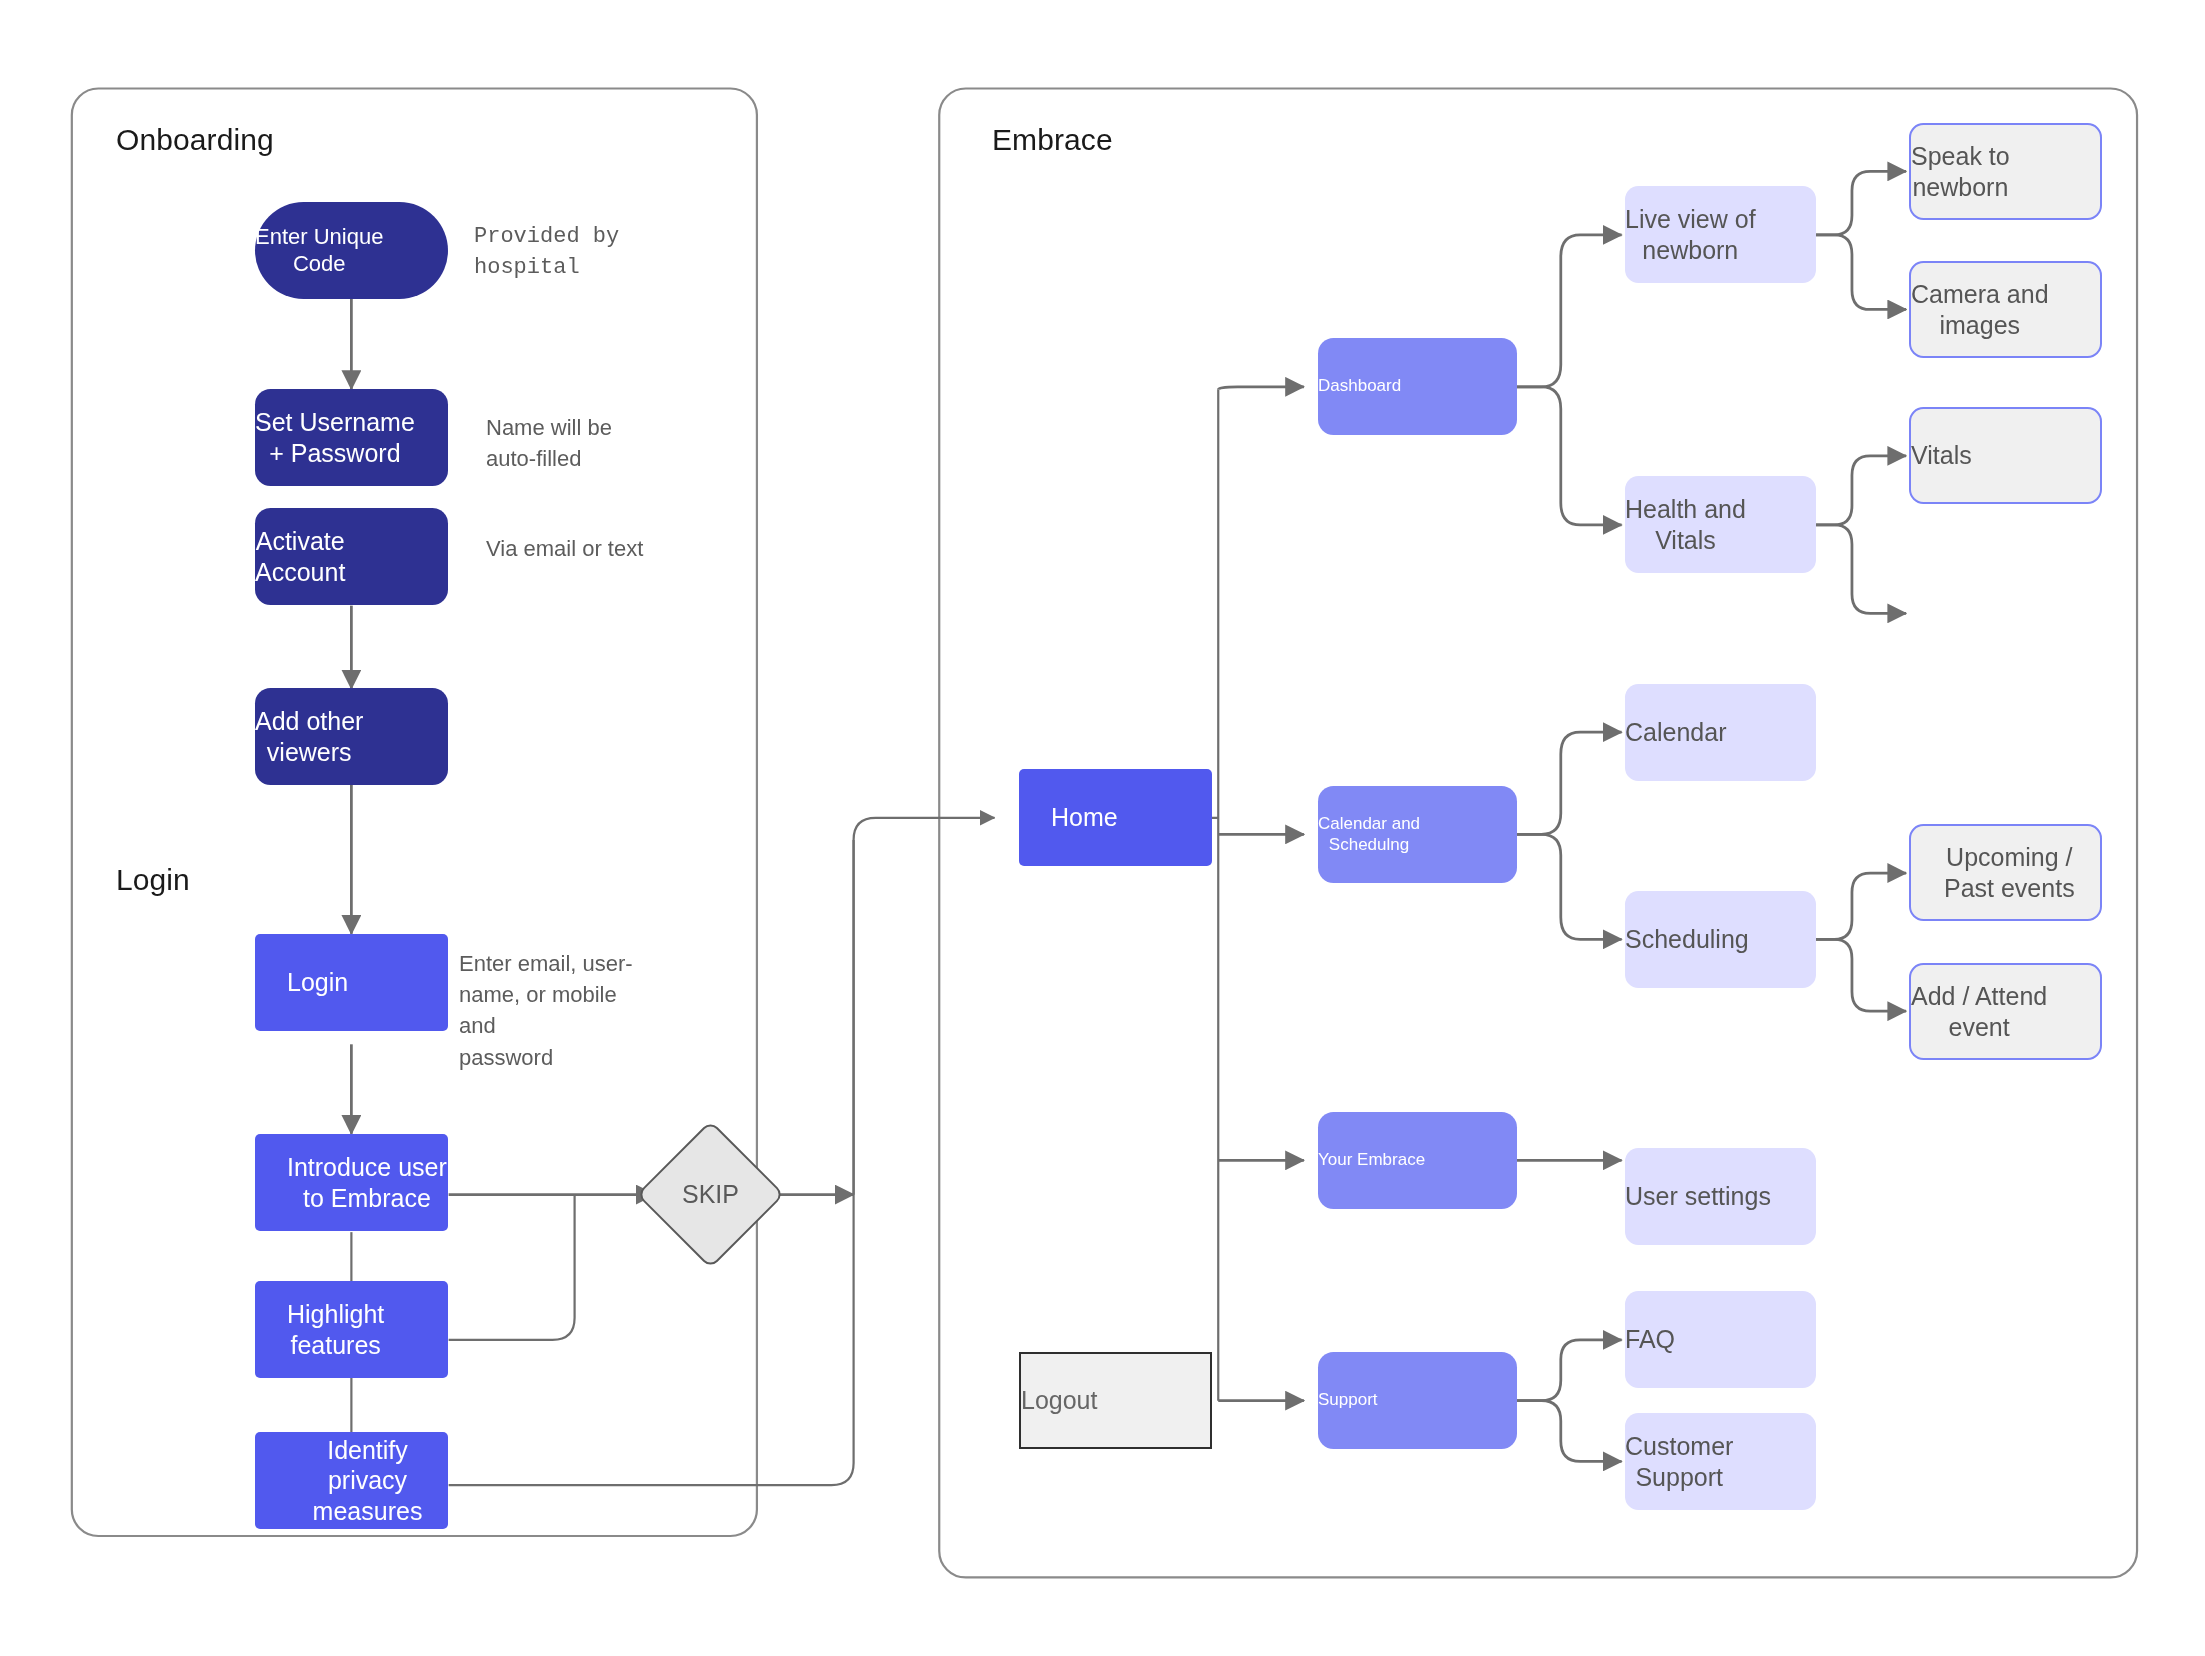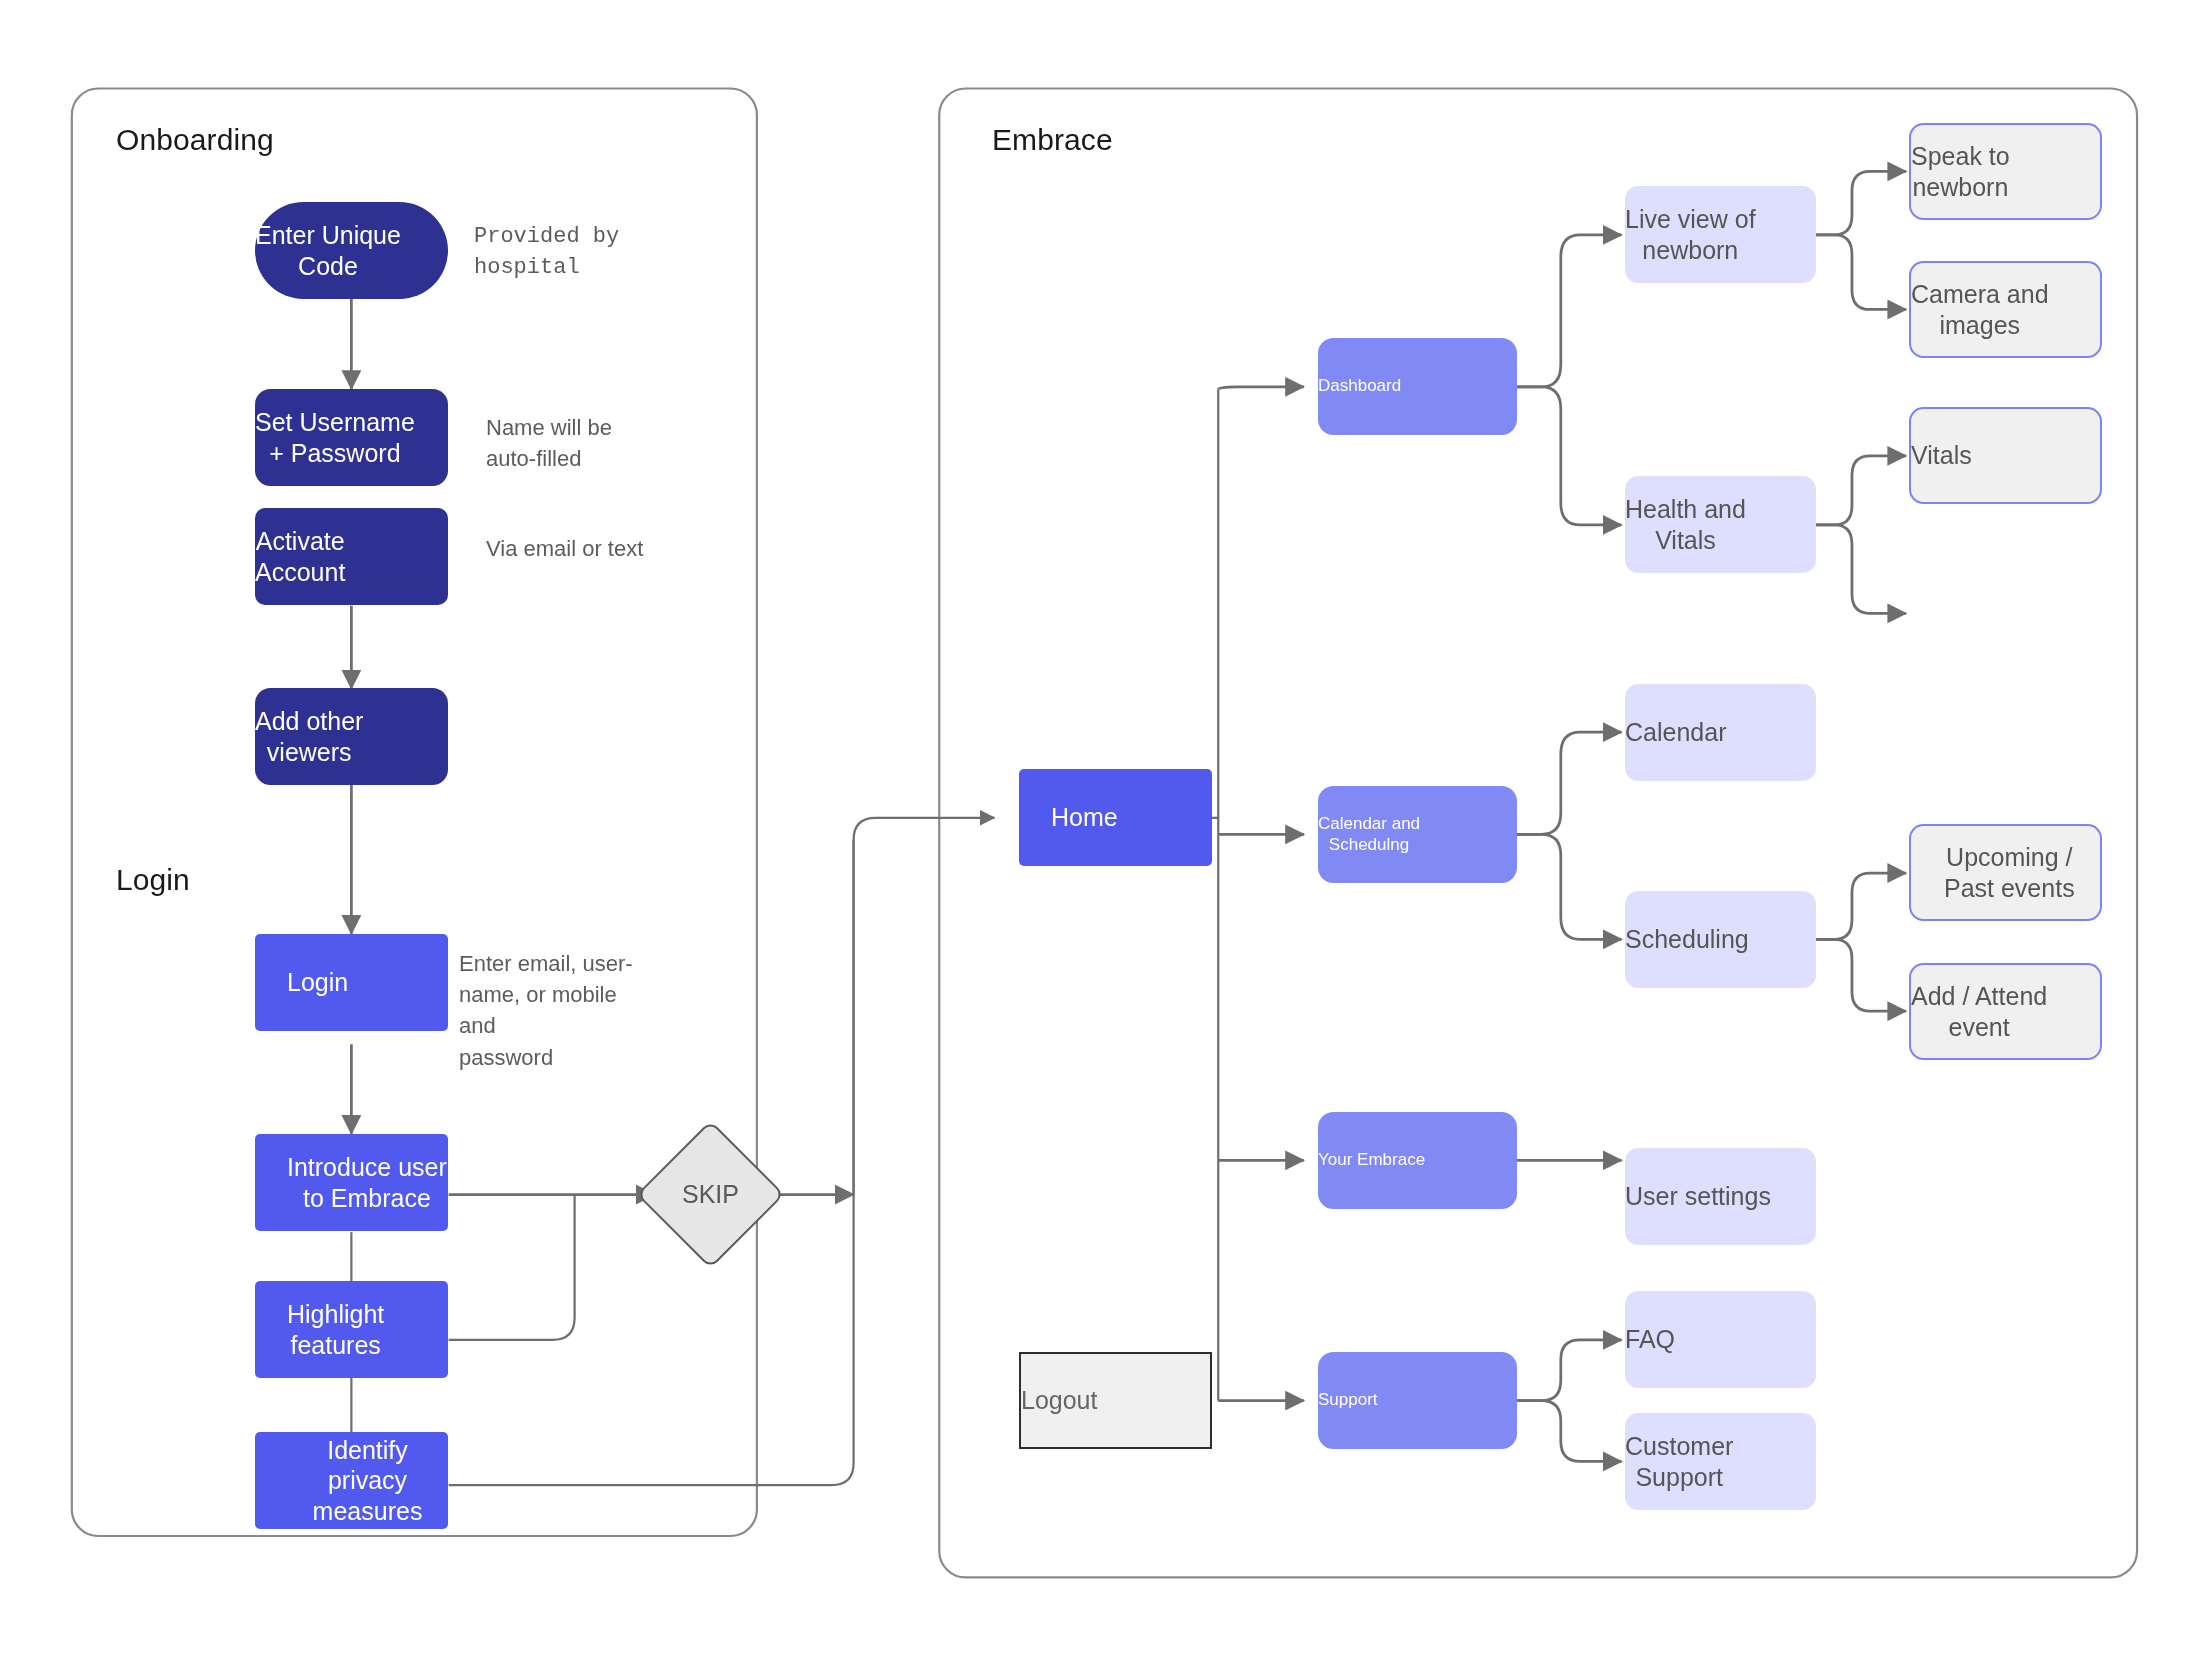--- a/index.html
+++ b/index.html
@@ -4,21 +4,21 @@
 <style>
   html,body{margin:0;padding:0;background:#ffffff;}
   body{font-family:"Liberation Sans", sans-serif;}
   #stage{position:relative;width:2205px;height:1656px;background:#ffffff;overflow:hidden;}
   svg.layer{position:absolute;left:0;top:0;width:2205px;height:1656px;}
   .node{position:absolute;display:flex;align-items:center;justify-content:flex-start;text-align:center;box-sizing:border-box;line-height:1.22;}
   .group-title{position:absolute;color:#1a1a1a;font-size:30px;font-weight:400;letter-spacing:0.1px;white-space:nowrap;}
   .note{position:absolute;color:#5c5c5c;font-size:22px;line-height:1.42;font-weight:400;}
   
   .n-dark{background:#2e3192;color:#ffffff;font-size:25px;border-radius:15.5px;}
-  .n-pill{background:#2e3192;color:#ffffff;font-size:25px;border-radius:552px;}
+  .n-pill{background:#2e3192;color:#ffffff;font-size:22px;border-radius:552px;}
   .n-primary{background:#5159ee;color:#ffffff;font-size:25px;border-radius:5px;padding-left:32px;}
   .n-mid{background:#8189f5;color:#ffffff;font-size:17px;border-radius:15.5px;}
   .n-light{background:#dedeff;color:#555555;font-size:25px;border-radius:13.3px;}
   .n-outline{background:#f0f0f0;color:#555555;font-size:25px;border-radius:14.4px;border:2.2px solid #7b84f7;}
   .n-logout{background:#f0f0f0;color:#666666;font-size:25px;border:2.8px solid #2f2f2f;border-radius:0;}
   .n-diamond{width:105px;height:105px;background:#e6e6e6;border:2.2px solid #595959;border-radius:10px;transform:rotate(45deg);position:absolute;box-sizing:border-box;}
   .diamond-label{position:absolute;display:flex;align-items:center;justify-content:center;color:#595959;font-size:25px;}
 </style>
 </head>
 <body>
@@ -93,21 +93,21 @@
   <div class="node n-pill" style="left:255px; top:202px; width:193px; height:97px;">
     <span style="white-space:pre-line;">Enter Unique
 Code</span>
   </div>
 
   <div class="node n-dark" style="left:255px; top:389px; width:193px; height:97px;">
     <span style="white-space:pre-line;">Set Username
 + Password</span>
   </div>
 
-  <div class="node n-dark" style="left:255px; top:508px; width:193px; height:97px;border-radius:10px;">
+  <div class="node n-dark" style="left:255px; top:508px; width:193px; height:97px;">
     <span style="white-space:pre-line;">Activate
 Account</span>
   </div>
 
   <div class="node n-dark" style="left:255px; top:688px; width:193px; height:97px;">
     <span style="white-space:pre-line;">Add other
 viewers</span>
   </div>
 
   <div class="node n-primary" style="left:255px; top:934px; width:193px; height:97px;">

